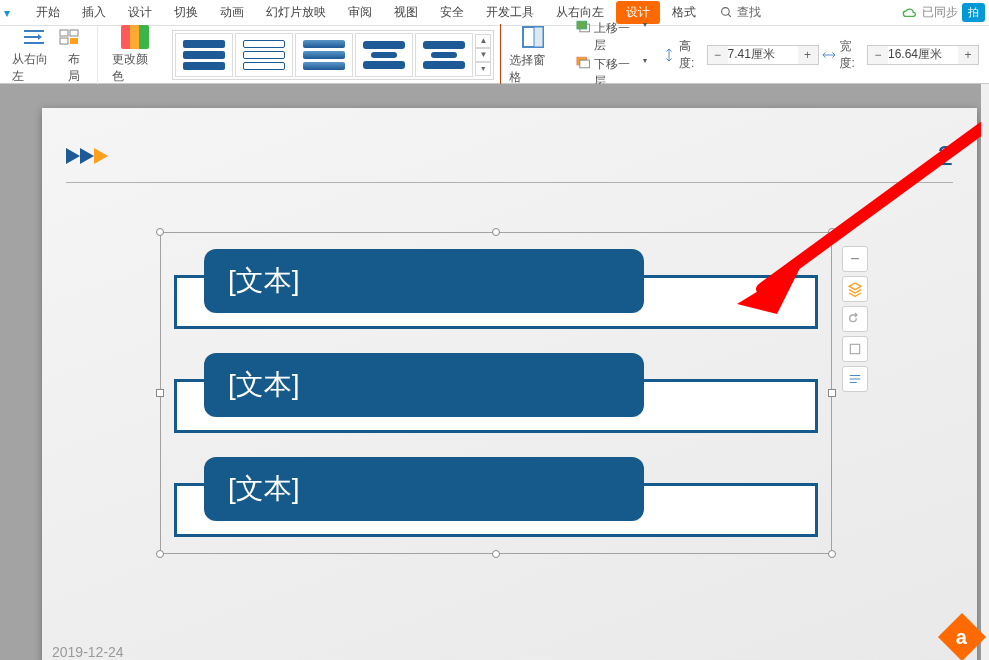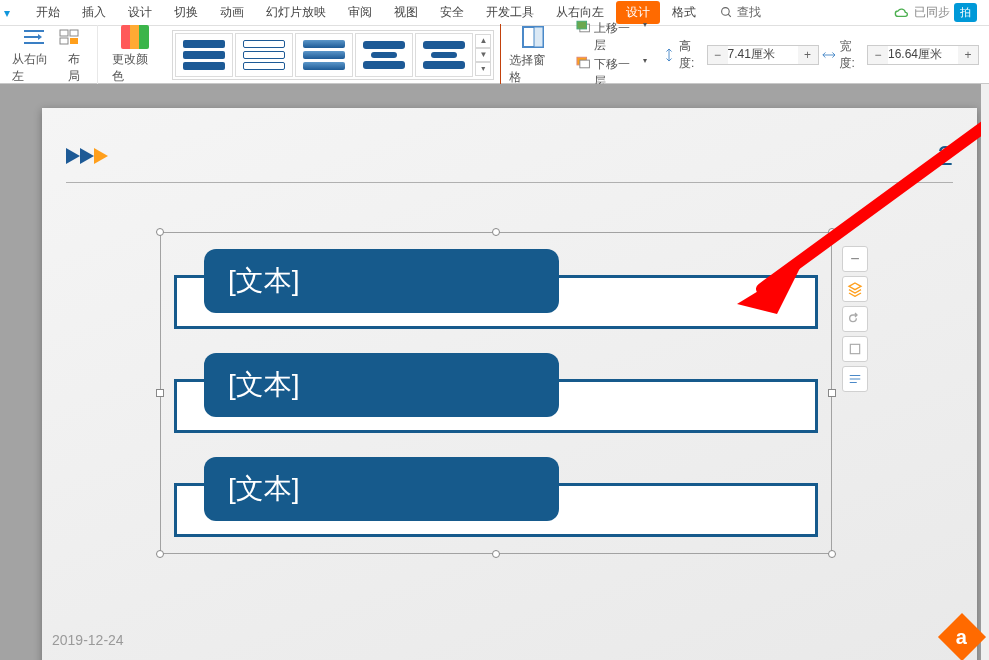--- a/index.html
+++ b/index.html
@@ -3,21 +3,21 @@
   <meta charset="utf-8">
   <style>
     * { margin: 0; padding: 0; box-sizing: border-box; font-family: "Microsoft YaHei", sans-serif; }
     body { width: 989px; height: 660px; background: #fff; overflow: hidden; position: relative; }
 
     
     .ribbon-tabs { display: flex; align-items: center; height: 26px; padding: 0 4px; gap: 2px; font-size: 12px; color: #444; border-bottom: 1px solid #e0e0e0; }
     .ribbon-tabs .tab { padding: 3px 10px; cursor: pointer; }
     .ribbon-tabs .tab.active { background: #ff6a00; color: #fff; border-radius: 3px; }
     .ribbon-tabs .search-area { margin-left: 12px; display: flex; align-items: center; gap: 4px; color: #666; }
-    .ribbon-tabs .sync-area { margin-left: auto; display: flex; align-items: center; gap: 4px; color: #888; margin-right: 8px; }
+    .ribbon-tabs .sync-area { margin-left: auto; display: flex; align-items: center; gap: 4px; color: #888; }
     .sync-badge { background: #0099d8; color: #fff; padding: 2px 6px; border-radius: 3px; font-size: 11px; }
 
     
     .ribbon { display: flex; align-items: center; height: 58px; padding: 2px 6px; gap: 6px; border-bottom: 1px solid #c8c8c8; font-size: 12px; color: #555; }
     .ribbon-left { display: flex; flex-direction: column; align-items: center; gap: 2px; padding: 0 6px; border-right: 1px solid #e8e8e8; }
     .ribbon-left-top { display: flex; gap: 6px; align-items: center; }
     .minicon { width: 30px; height: 24px; display: flex; align-items: center; justify-content: center; }
     .colorchange { display: flex; flex-direction: column; align-items: center; gap: 2px; padding: 0 8px; }
     .colorchange-swatches { width: 28px; height: 24px; background: linear-gradient(to right, #ff5a5a 33%, #ffaa33 33% 66%, #3bb54a 66%); border-radius: 2px; }
     .style-gallery { display: flex; gap: 2px; align-items: center; border: 1px solid #d8d8d8; padding: 2px; }
@@ -55,32 +55,32 @@
     .selection-border { position: absolute; inset: 0; border: 1px solid #a2a2a2; }
     .handle { position: absolute; width: 8px; height: 8px; background: #fff; border: 1px solid #888; border-radius: 50%; }
     .handle.sq { border-radius: 0; }
     .handle.tl { left: -4px; top: -4px; } .handle.tr { right: -4px; top: -4px; }
     .handle.bl { left: -4px; bottom: -4px; } .handle.br { right: -4px; bottom: -4px; }
     .handle.tm { left: 50%; top: -4px; margin-left: -4px; } .handle.bm { left: 50%; bottom: -4px; margin-left: -4px; }
     .handle.ml { left: -4px; top: 50%; margin-top: -4px; } .handle.mr { right: -4px; top: 50%; margin-top: -4px; }
     .smartart-inner { position: absolute; inset: 14px; display: flex; flex-direction: column; gap: 24px; justify-content: center; }
     .sa-row { position: relative; height: 80px; }
     .sa-back { position: absolute; left: 0; right: 0; top: 26px; height: 54px; background: #fff; border: 3px solid #165a8c; }
-    .sa-front { position: absolute; left: 30px; top: 0; width: 355px; height: 64px; background: #165a8c; border-radius: 12px; display: flex; align-items: center; padding-left: 24px; color: #fff; font-size: 28px; }
+    .sa-front { position: absolute; left: 30px; top: 0; width: 440px; height: 64px; background: #165a8c; border-radius: 12px; display: flex; align-items: center; padding-left: 24px; color: #fff; font-size: 28px; }
 
     
     .float-tools { position: absolute; left: 800px; top: 138px; width: 28px; display: flex; flex-direction: column; gap: 4px; }
     .float-btn { width: 26px; height: 26px; background: #fff; border: 1px solid #d0d0d0; border-radius: 3px; display: flex; align-items: center; justify-content: center; color: #888; }
     .float-btn.orange svg { stroke: #ff9f1c; }
 
     
     .red-arrow { position: absolute; left: 680px; top: -14px; width: 310px; height: 240px; pointer-events: none; }
 
     
-    .footer-date { position: absolute; left: 10px; bottom: 20px; font-size: 14px; color: #9a9a9a; }
+    .footer-date { position: absolute; left: 10px; bottom: 8px; font-size: 14px; color: #9a9a9a; }
 
     
     .watermark { position: absolute; right: 10px; bottom: 6px; display: flex; align-items: center; gap: 4px; font-weight: bold; }
     .wm-icon { width: 34px; height: 34px; background: #ff6a00; transform: rotate(45deg); display: flex; align-items: center; justify-content: center; color: #fff; font-size: 20px; font-family: Georgia, serif; }
     .wm-icon span { transform: rotate(-45deg); }
     .wm-text { display: flex; flex-direction: column; line-height: 1; }
     .wm-main { font-size: 20px; }
     .wm-main .o-orange { color: #ff6a00; }
     .wm-main .rest { color: #2a9e3e; }
     .wm-url { font-size: 11px; color: #ff3b30; }

